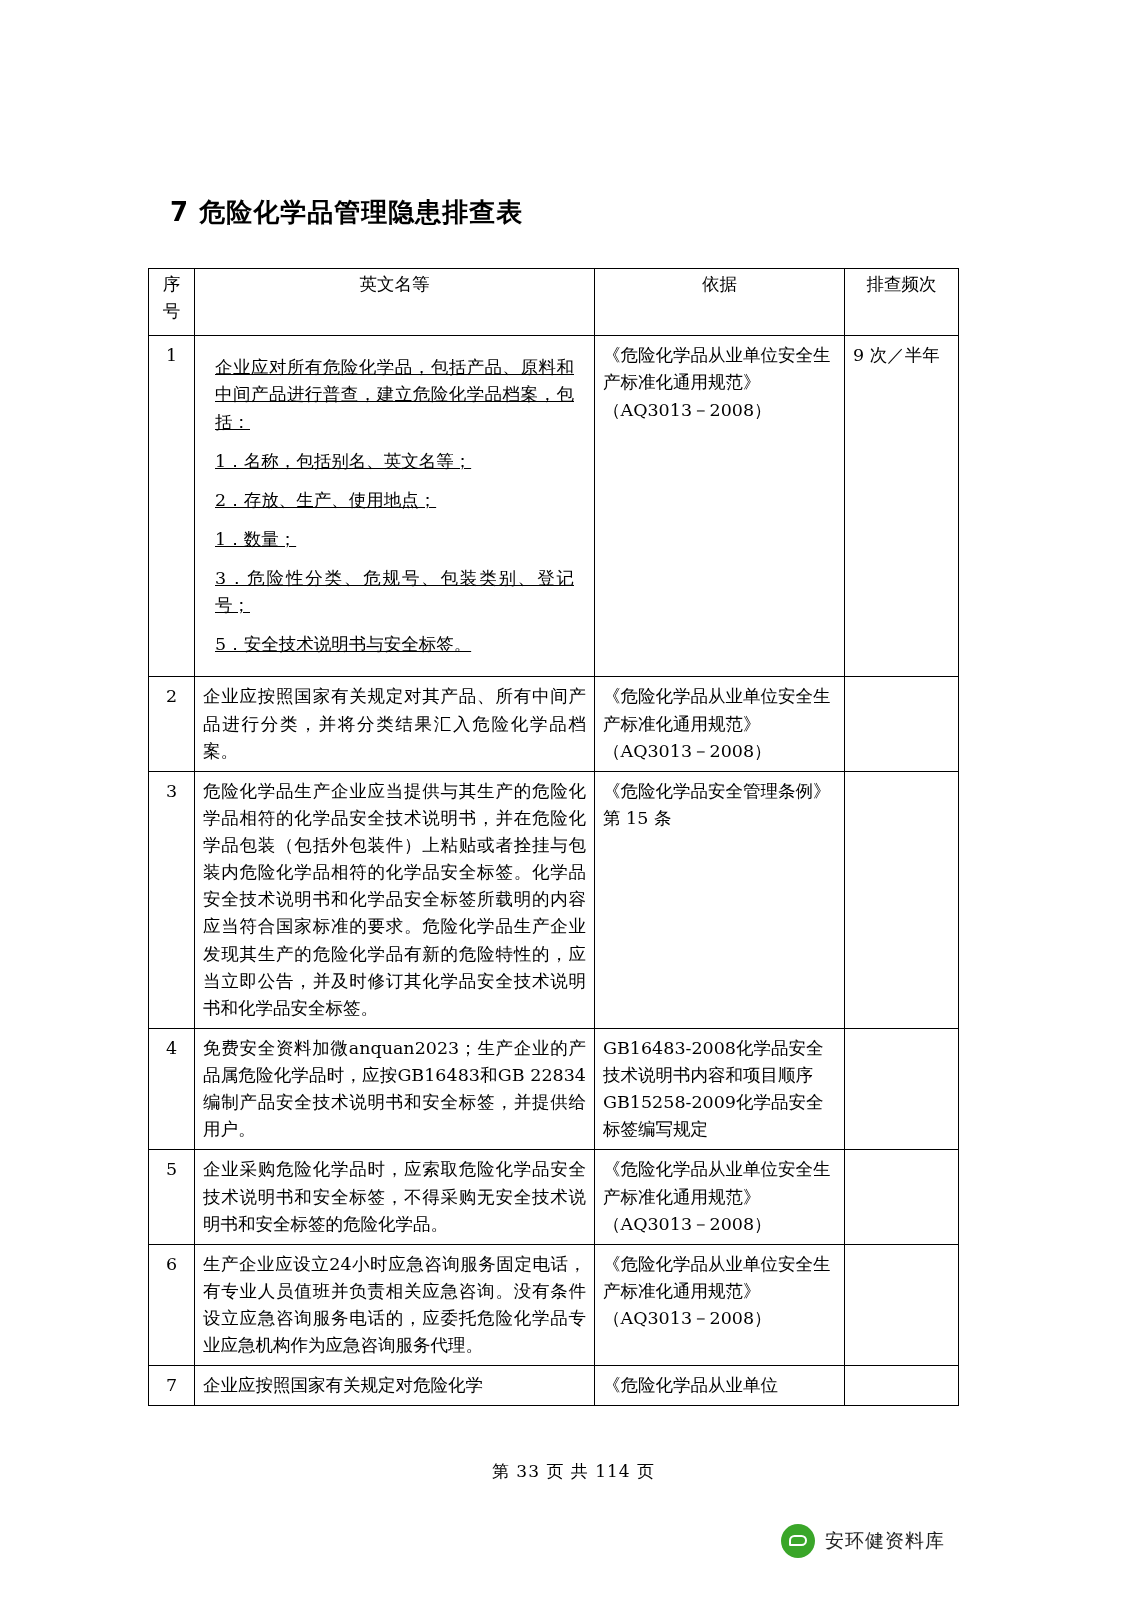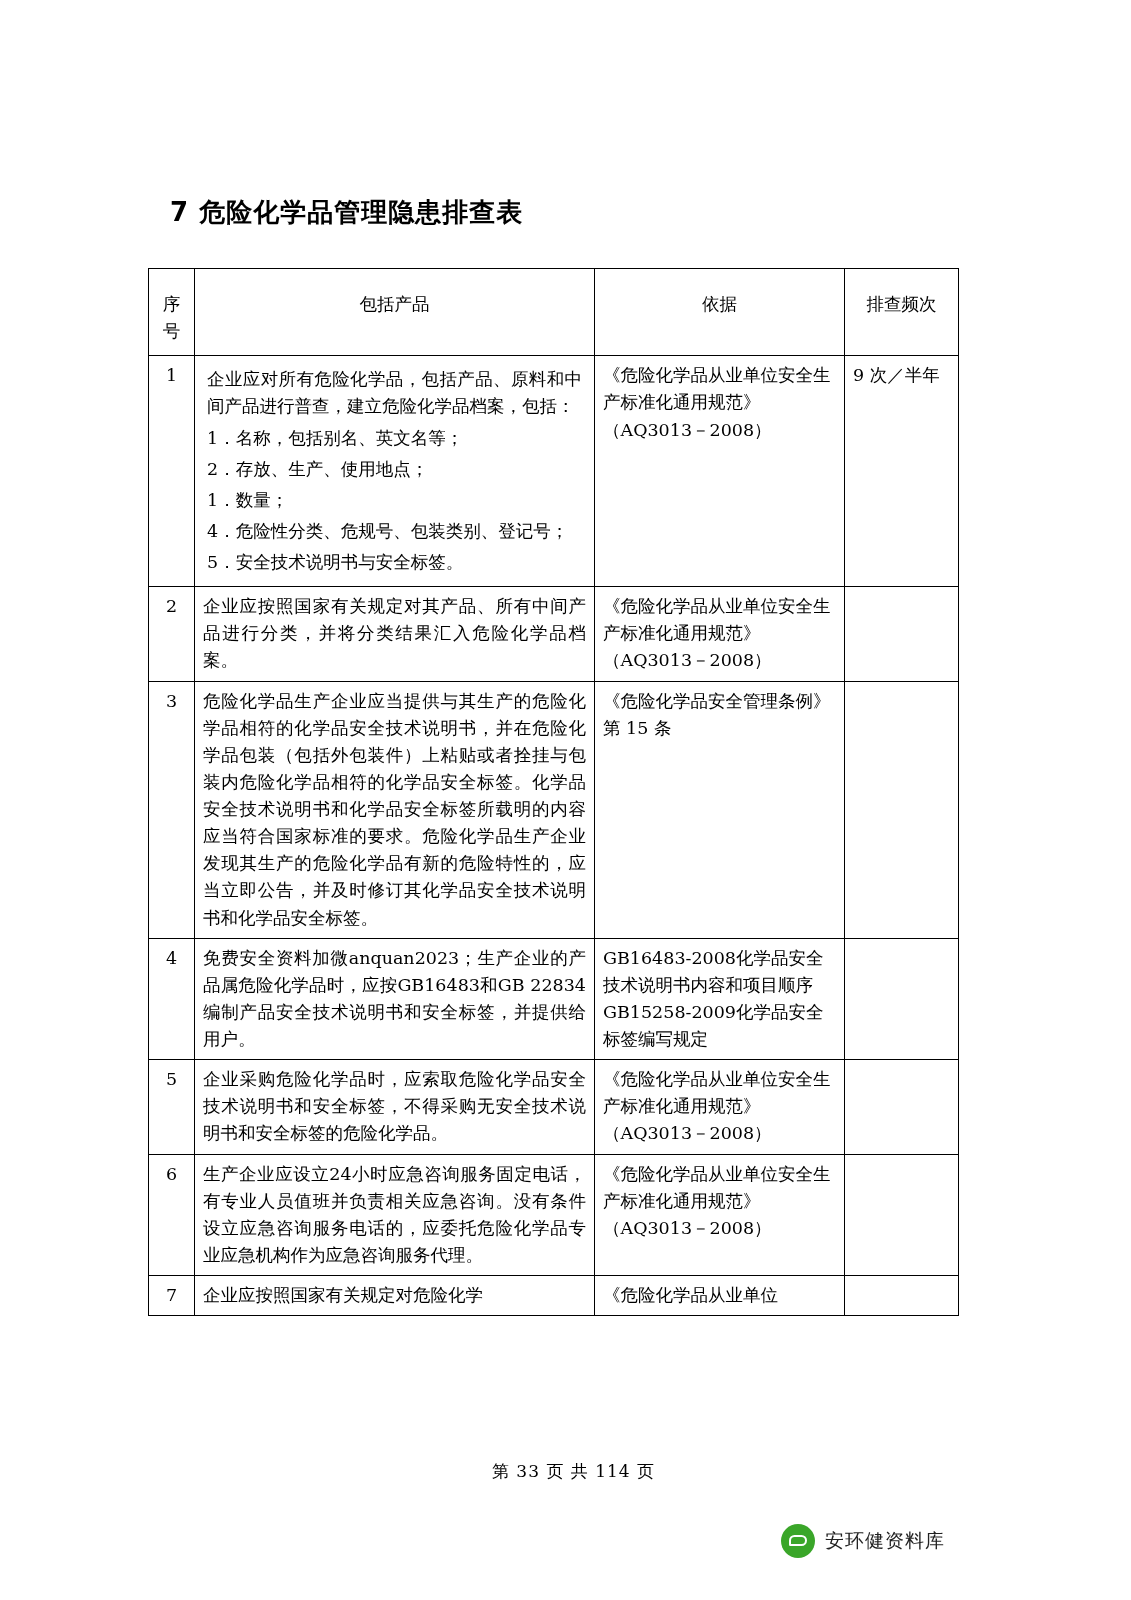--- a/index.html
+++ b/index.html
@@ -42,39 +42,40 @@
     border: 1px solid #000;
     vertical-align: top;
     padding: 6px 8px 6px 8px;
     font-size: 17.5px;
     line-height: 1.55;
     font-family: "DejaVu Serif", "Liberation Serif", serif;
   }
   table.checklist th {
     text-align: center;
     font-weight: normal;
-    padding-top: 22px;
+    padding-top: 2px;
     padding-bottom: 10px;
   }
   col.c-num { width: 46px; }
   col.c-content { width: 400px; }
   col.c-basis { width: 250px; }
   col.c-freq { width: 114px; }
 
   .num-cell {
     text-align: center;
     vertical-align: middle;
     font-size: 17.5px;
   }
   .hdr-num {
     line-height: 1.3;
     text-align: center;
   }
   .content-cell p, .basis-cell p, .freq-cell p {
-    margin: 4px;
+    margin: 12px;
+    text-decoration: underline;
   }
   .content-cell {
     text-align: justify;
   }
   .indent-item {
     text-indent: 0;
   }
   .footer {
     position: absolute;
     left: 0;
@@ -128,35 +129,35 @@
   <table class="checklist">
     <colgroup>
       <col class="c-num">
       <col class="c-content">
       <col class="c-basis">
       <col class="c-freq">
     </colgroup>
     <thead>
       <tr>
         <th class="hdr-num">序号</th>
-        <th>包括产品</th>
+        <th>英文名等</th>
         <th>依据</th>
         <th class="hdr-num">排查频次</th>
       </tr>
     </thead>
     <tbody>
 
       <tr>
         <td class="num-cell">1</td>
         <td class="content-cell">
           <p>企业应对所有危险化学品，包括产品、原料和中间产品进行普查，建立危险化学品档案，包括：</p>
           <p class="indent-item">1．名称，包括别名、英文名等；</p>
           <p class="indent-item">2．存放、生产、使用地点；</p>
           <p class="indent-item">1．数量；</p>
-          <p class="indent-item">4．危险性分类、危规号、包装类别、登记号；</p>
+          <p class="indent-item">3．危险性分类、危规号、包装类别、登记号；</p>
           <p class="indent-item">5．安全技术说明书与安全标签。</p>
         </td>
         <td class="basis-cell">《危险化学品从业单位安全生产标准化通用规范》（AQ3013－2008）</td>
         <td class="freq-cell">9 次／半年</td>
       </tr>
 
       <tr>
         <td class="num-cell">2</td>
         <td class="content-cell">企业应按照国家有关规定对其产品、所有中间产品进行分类，并将分类结果汇入危险化学品档案。</td>
         <td class="basis-cell">《危险化学品从业单位安全生产标准化通用规范》（AQ3013－2008）</td>

